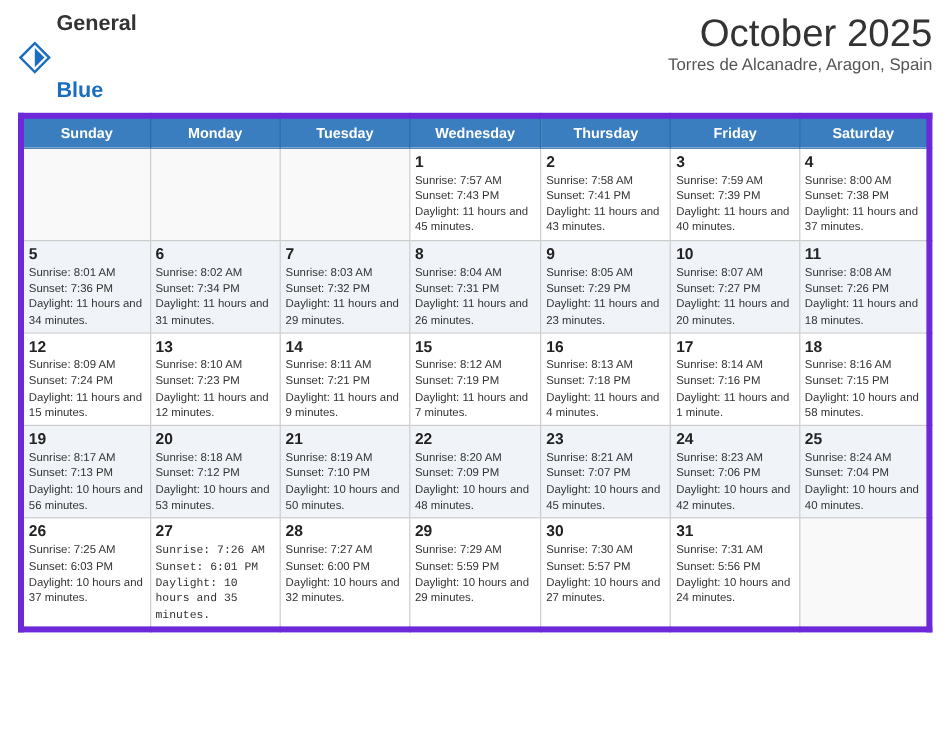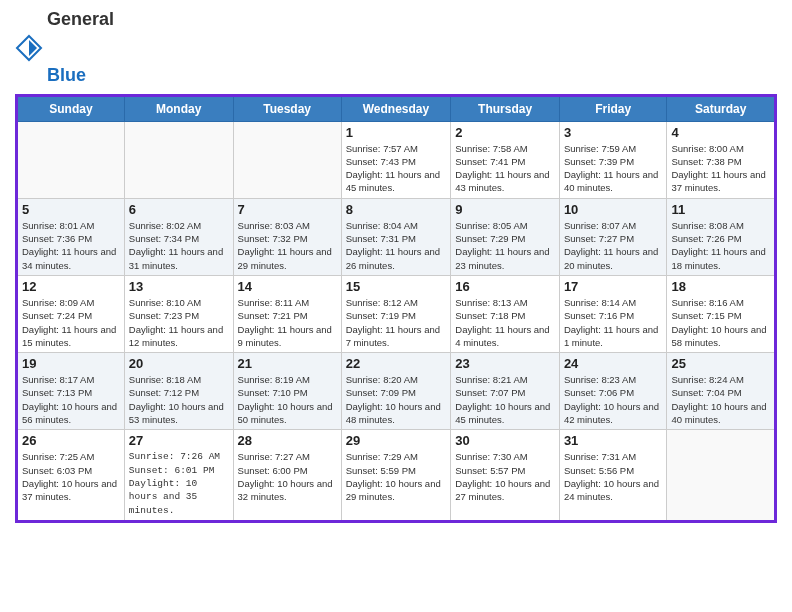--- a/index.html
+++ b/index.html
@@ -47,21 +47,21 @@
       color: #333;
       line-height: 1.1;
     }
     .location-title {
       font-size: 14px;
       color: #555;
     }
     .calendar {
       width: 100%;
       border-collapse: collapse;
-      border: 3px solid #6d28d9;
+      border: 5px solid #6d28d9;
     }
     .calendar th {
       background-color: #3a7ebf;
       color: #fff;
       text-align: center;
       font-size: 12px;
       font-weight: bold;
       padding: 5px 2px;
       border: 1px solid #2a6aaa;
     }
@@ -101,20 +101,24 @@
     <div class="logo">
       <svg class="logo-icon" viewBox="0 0 28 28">
         <polygon points="14,2 26,14 14,26 2,14" fill="none" stroke="#1a6ebf" stroke-width="2"></polygon>
         <polygon points="14,6 22,14 14,22" fill="#1a6ebf"></polygon>
       </svg>
       <div class="logo-text">
         <div class="logo-general">General</div>
         <div class="logo-blue">Blue</div>
       </div>
     </div>
+    <div class="title-block">
+      <div class="month-title">October 2025</div>
+      <div class="location-title">Torres de Alcanadre, Aragon, Spain</div>
+    </div>
   </div>
 
   <table class="calendar">
     <thead>
       <tr>
       <th>Sunday</th>
           <th>Monday</th>
           <th>Tuesday</th>
           <th>Wednesday</th>
           <th>Thursday</th>

